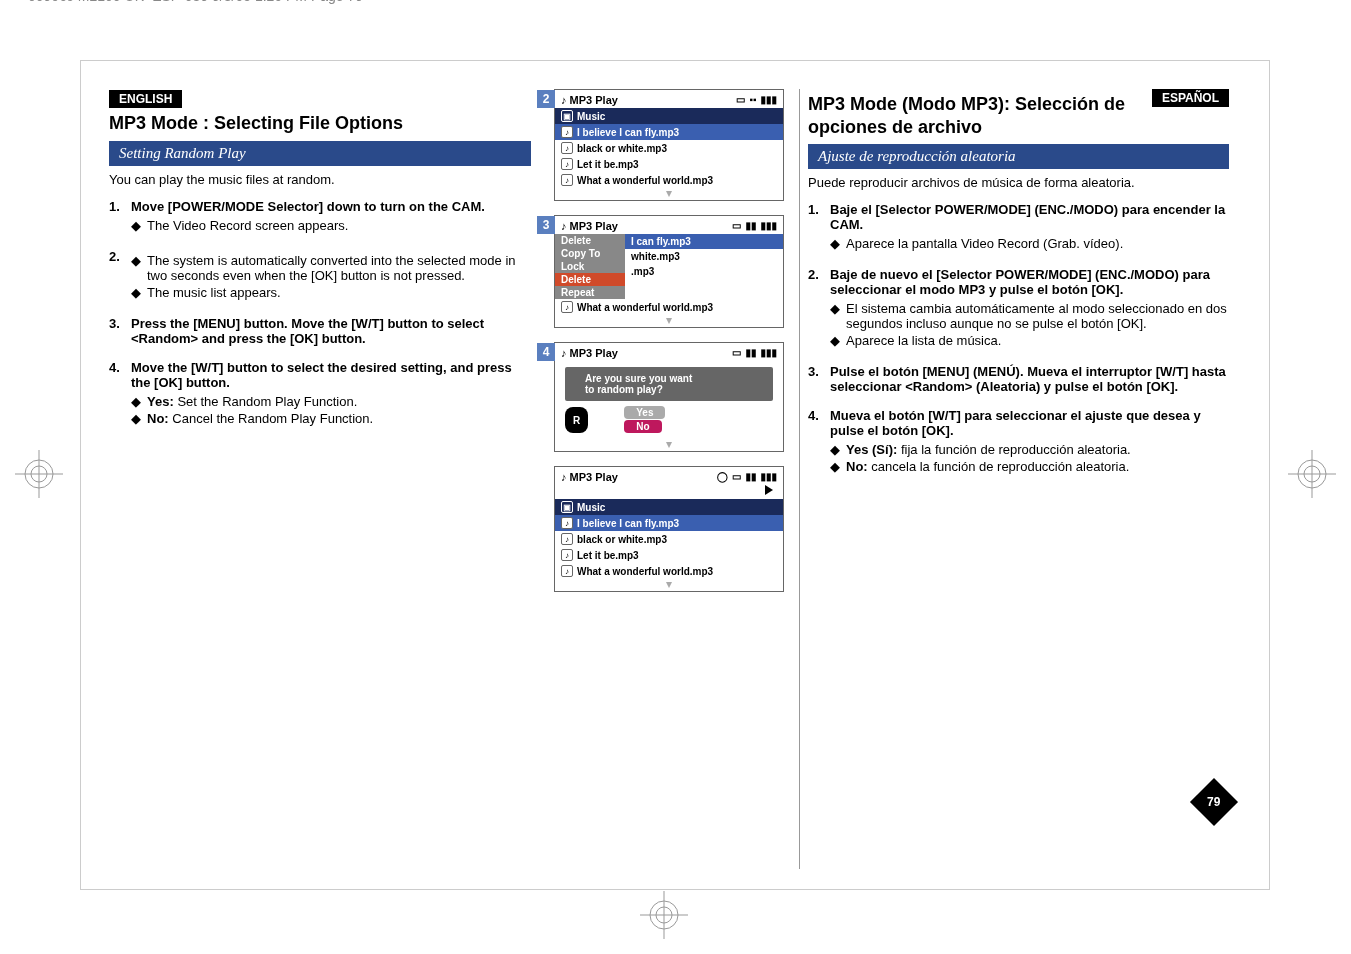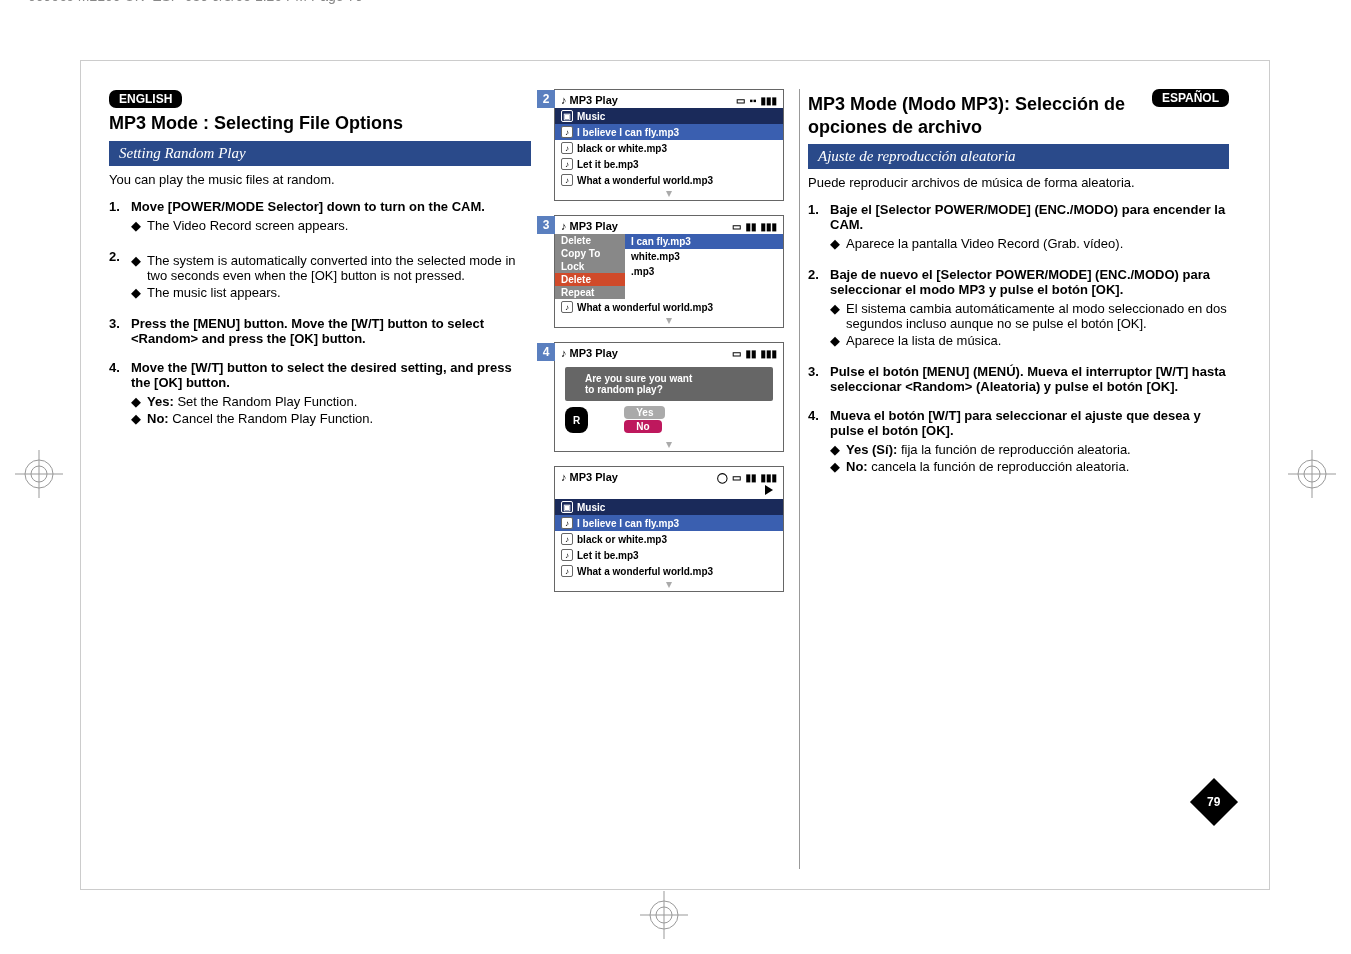--- a/index.html
+++ b/index.html
@@ -42,21 +42,20 @@
   .col-left { width: 430px; padding-right: 8px; }
   .col-mid  { width: 260px; display:flex; flex-direction:column; align-items:center; }
   .col-right{ width: 430px; padding-left: 8px; border-left: 1px solid #999; }
   .lang-tag {
     display:inline-block;
     background:#000;
     color:#fff;
     font-size:12px;
     font-weight:bold;
     padding:2px 10px;
-    border-radius:7px;
   }
   .title {
     font-size:18px;
     font-weight:bold;
     margin-top:4px;
     margin-bottom:6px;
     line-height:1.25;
   }
   .subhead {
     background:#2a4a8a;
@@ -95,21 +94,21 @@
     color:#fff;
     font-size:12px;
     font-weight:bold;
     text-align:center;
     line-height:18px;
   }
   .shot-title {
     font-weight:bold;
     padding:4px 6px 2px 6px;
     display:flex;
-    align-items:flex-end;
+    align-items:flex-start;
     justify-content:space-between;
     font-size:11px;
   }
   .shot-icons { display:flex; gap:4px; align-items:center; }
   .shot-icons span { font-size:10px; }
   .shot-row {
     padding:2px 6px;
     display:flex;
     align-items:center;
     gap:4px;

